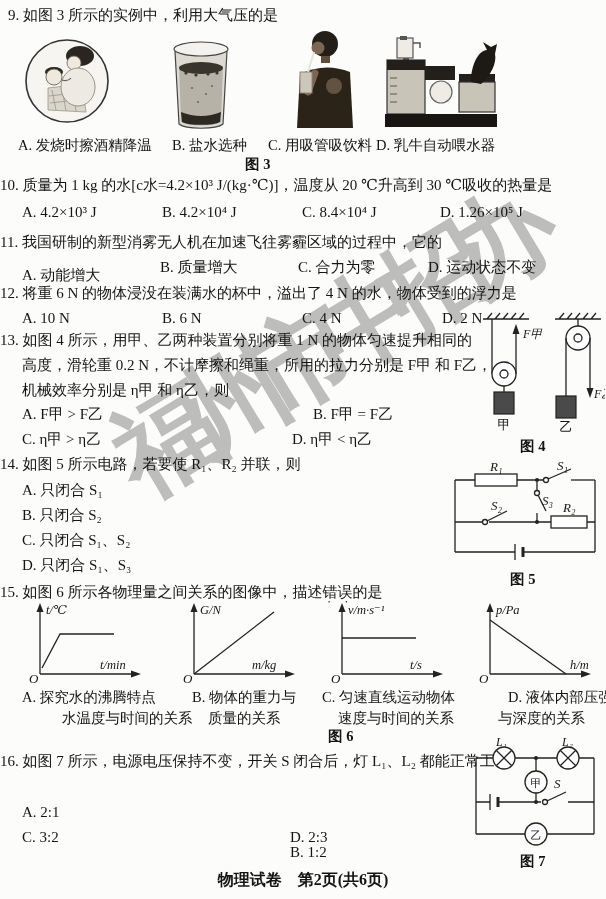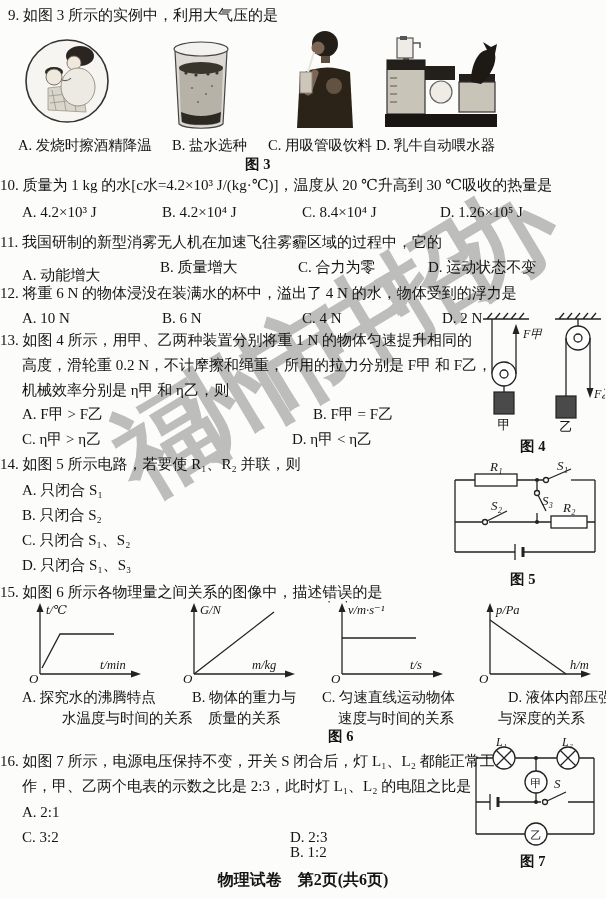--- a/index.html
+++ b/index.html
@@ -225,21 +225,20 @@
   <div class="t cap" style="left:38px;top:709px;margin-left:24px;">水温度与时间的关系</div>
   <div class="t cap" style="left:192px;top:688px;">B. 物体的重力与</div>
   <div class="t cap" style="left:208px;top:709px;">质量的关系</div>
   <div class="t cap" style="left:322px;top:688px;">C. 匀速直线运动物体</div>
   <div class="t cap" style="left:338px;top:709px;">速度与时间的关系</div>
   <div class="t cap" style="left:508px;top:688px;">D. 液体内部压强</div>
   <div class="t cap" style="left:498px;top:709px;">与深度的关系</div>
   <div class="t figcap" style="left:288px;top:727px;padding-left:40px;">图 6</div>
 
   <div class="t" style="left:0px;top:752px;">16. 如图 7 所示，电源电压保持不变，开关 S 闭合后，灯 L₁、L₂ 都能正常工</div>
-  <div class="t" style="left:22px;top:777px;">作，甲、乙两个电表的示数之比是 2:3，此时灯 L₁、L₂ 的电阻之比是</div>
   <div class="t opt" style="left:22px;top:803px;">A. 2:1</div>
   <div class="t opt" style="left:290px;top:803px;margin-top:40px;">B. 1:2</div>
   <div class="t opt" style="left:22px;top:828px;">C. 3:2</div>
   <div class="t opt" style="left:290px;top:828px;">D. 2:3</div>
 
   <svg class="fig" style="left:466px;top:736px;" width="140" height="112" viewBox="0 0 140 112">
     <text x="30" y="10" font-size="12" class="it">L₁</text>
     <text x="96" y="10" font-size="12" class="it">L₂</text>
     <path d="M10,22 V98 M128,22 V98 M10,22 H27 M49,22 H91 M113,22 H128" class="wire"></path>
     <circle cx="38" cy="22" r="11" class="box"></circle>

